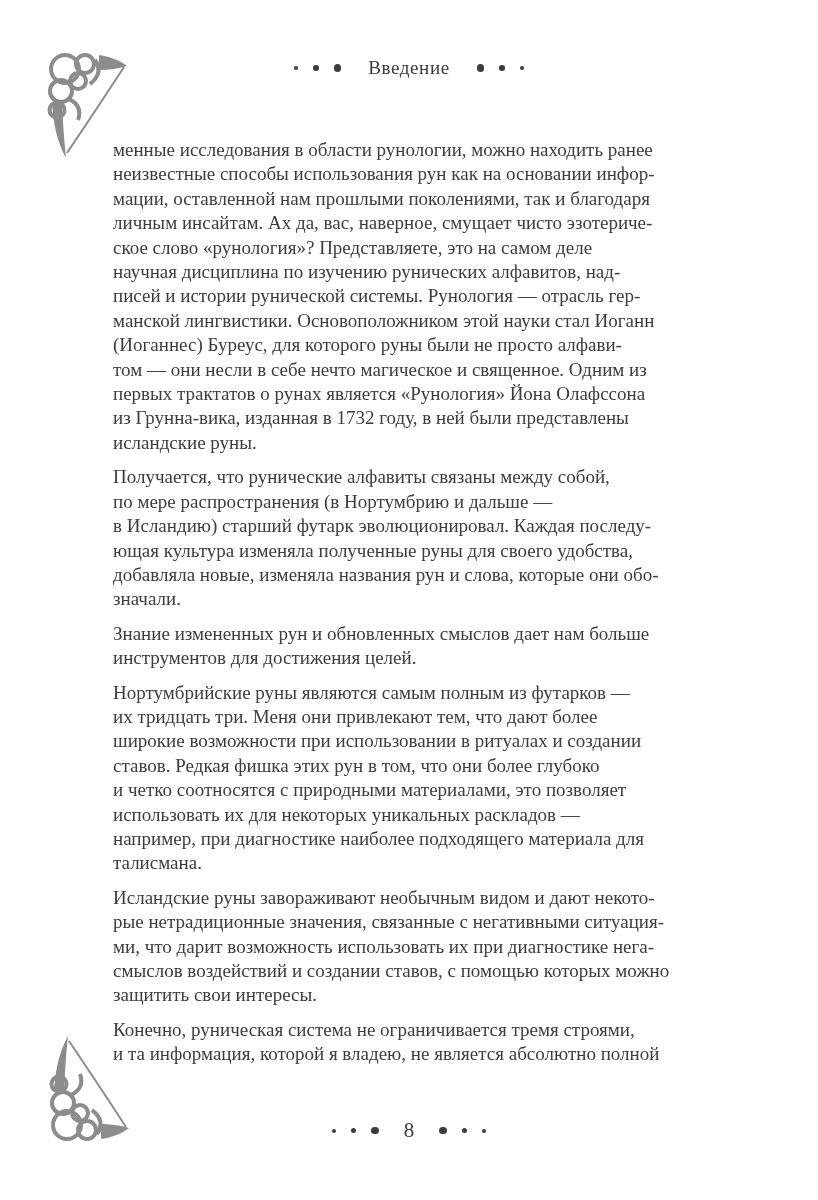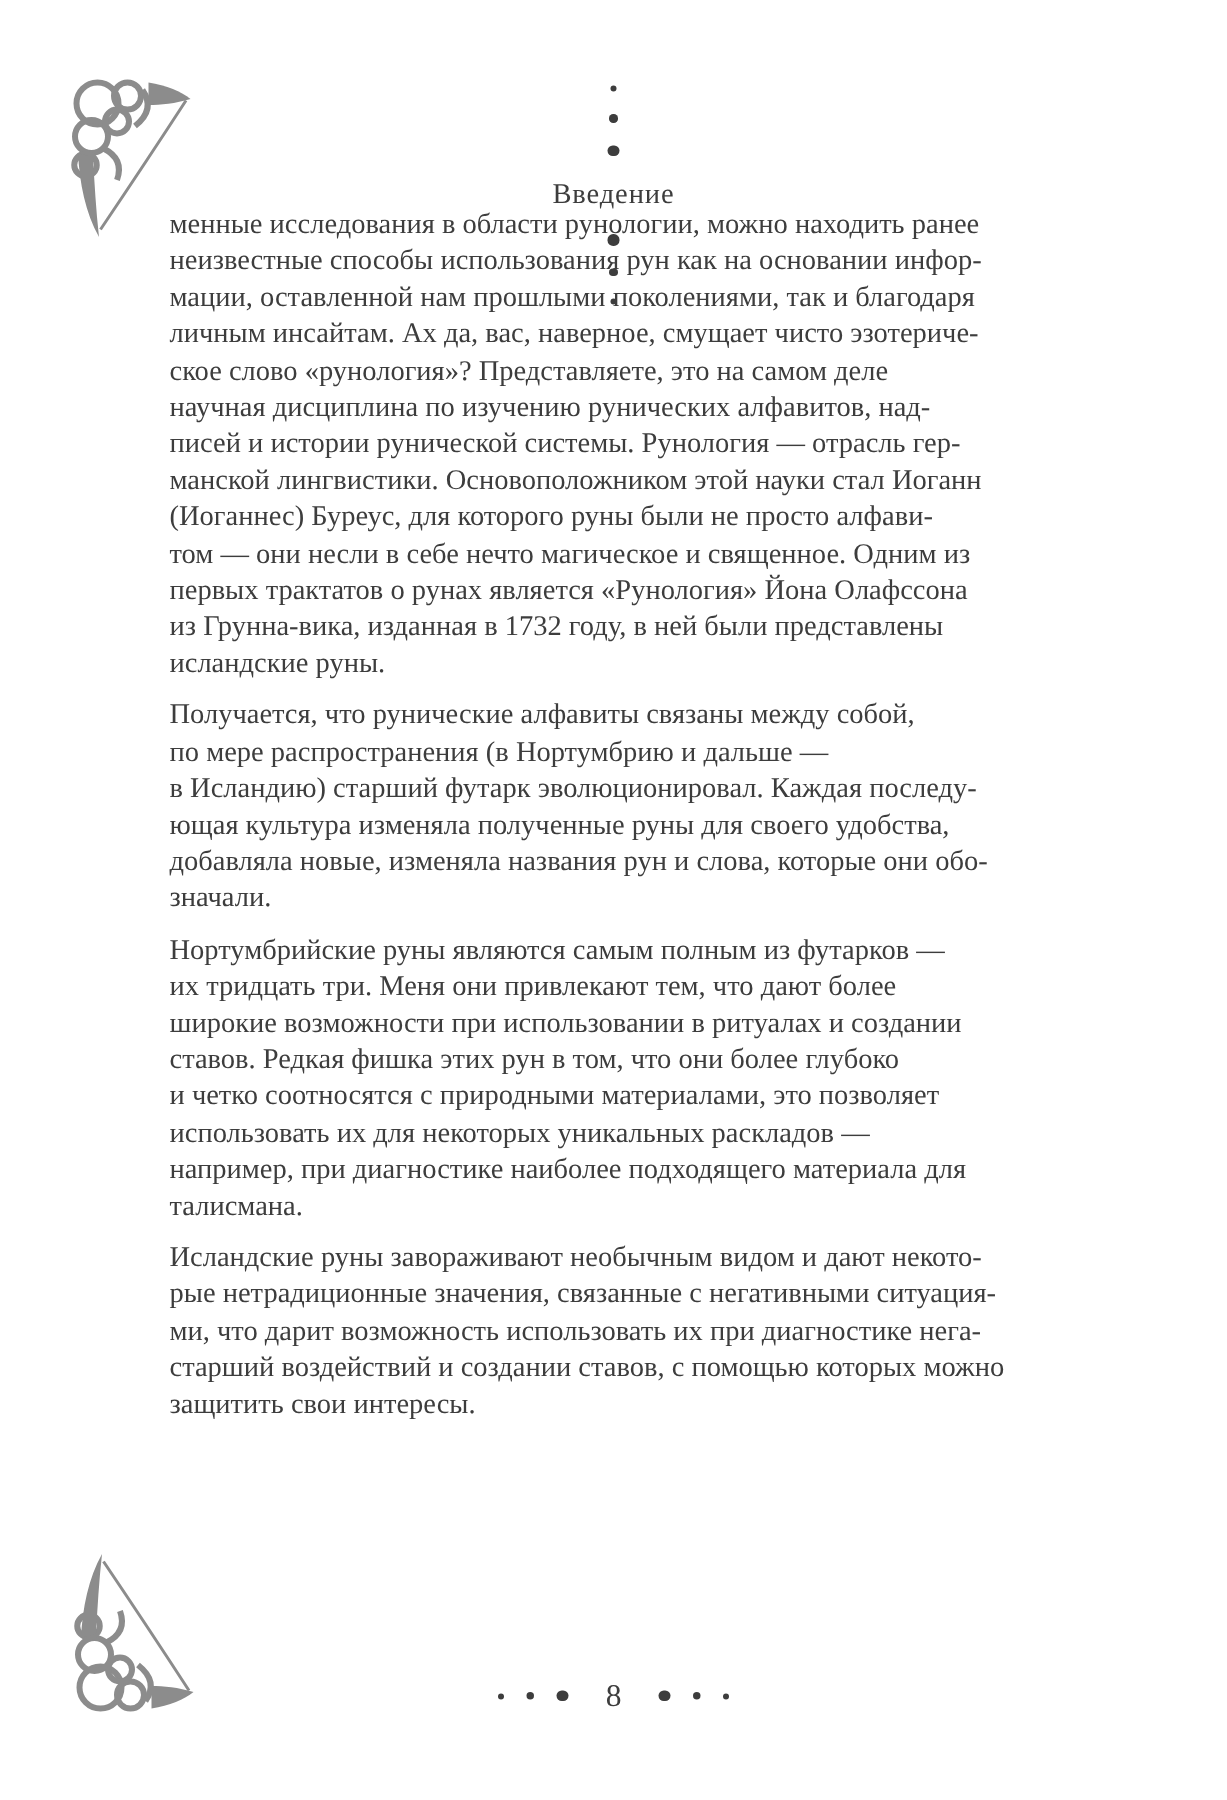--- a/index.html
+++ b/index.html
@@ -20,21 +20,21 @@
 
   
   .divider-row {
     position: absolute;
     left: 0; right: 0;
     display: flex;
     justify-content: center;
     align-items: center;
     gap: 15px;
   }
-  .header-row { top: 57px; flex-direction: column; }
+  .header-row { top: 57px; }
   .footer-row { top: 1120px; }
   .dot { background: var(--text); border-radius: 50%; flex: 0 0 auto; }
   .dot.s { width: 4px;   height: 4px; }
   .dot.m { width: 5.5px; height: 5.5px; }
   .dot.l { width: 7.5px; height: 7.5px; }
   .section-title {
     font-size: 19px;
     letter-spacing: 0.6px;
     margin: 0 12px;
     white-space: nowrap;
@@ -132,33 +132,37 @@
 том — они несли в себе нечто магическое и священное. Одним из
 первых трактатов о рунах является «Рунология» Йона Олафссона
 из Грунна-вика, изданная в 1732 году, в ней были представлены
 исландские руны.</p>
     <p class="para">Получается, что рунические алфавиты связаны между собой,
 по мере распространения (в Нортумбрию и дальше —
 в Исландию) старший футарк эволюционировал. Каждая последу-
 ющая культура изменяла полученные руны для своего удобства,
 добавляла новые, изменяла названия рун и слова, которые они обо-
 значали.</p>
+    <p class="para">Знание измененных рун и обновленных смыслов дает нам больше
+инструментов для достижения целей.</p>
     <p class="para">Нортумбрийские руны являются самым полным из футарков —
 их тридцать три. Меня они привлекают тем, что дают более
 широкие возможности при использовании в ритуалах и создании
 ставов. Редкая фишка этих рун в том, что они более глубоко
 и четко соотносятся с природными материалами, это позволяет
 использовать их для некоторых уникальных раскладов —
 например, при диагностике наиболее подходящего материала для
 талисмана.</p>
     <p class="para">Исландские руны завораживают необычным видом и дают некото-
 рые нетрадиционные значения, связанные с негативными ситуация-
 ми, что дарит возможность использовать их при диагностике нега-
-старший воздействий и создании ставов, с помощью которых можно
+смыслов воздействий и создании ставов, с помощью которых можно
 защитить свои интересы.</p>
+    <p class="para">Конечно, руническая система не ограничивается тремя строями,
+и та информация, которой я владею, не является абсолютно полной</p>
   </main>
 
   <footer class="divider-row footer-row">
     <span class="dot s"></span>
     <span class="dot m"></span>
     <span class="dot l"></span>
     <span class="page-number">8</span>
     <span class="dot l"></span>
     <span class="dot m"></span>
     <span class="dot s"></span>

